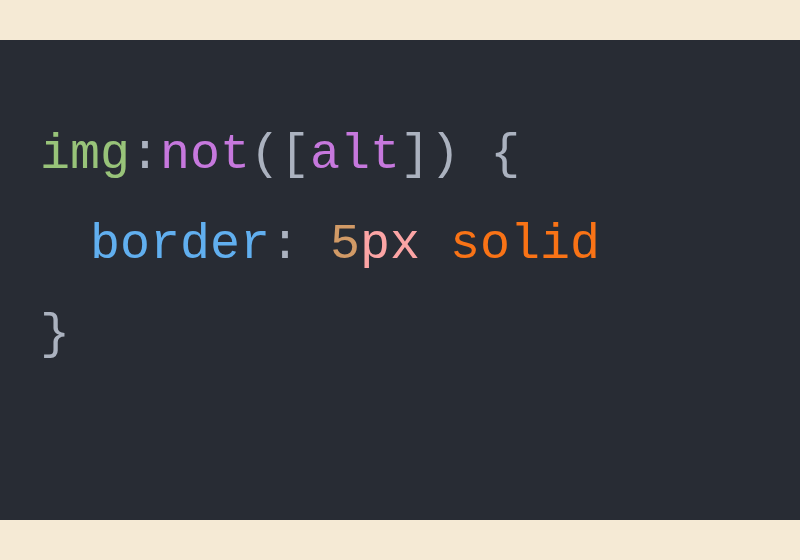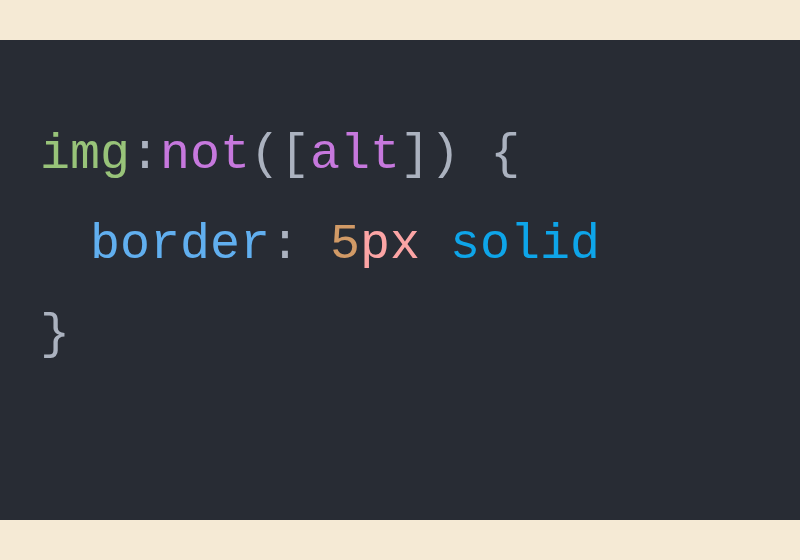--- a/index.html
+++ b/index.html
@@ -31,21 +31,21 @@
     }
     .indent {
       padding-left: 50px;
     }
     .selector-tag { color: #98c379; }
     .selector-pseudo { color: #c678dd; }
     .punctuation { color: #abb2bf; }
     .property { color: #61afef; }
     .number { color: #d19a66; }
     .unit { color: #fca5a5; }
-    .keyword { color: #0ea5e9; }
+    .keyword { color: #f97316; }
     .brace { color: #abb2bf; }
   </style>
 </head>
 <body>
 
 <div class="code-block">
   <div class="line"><span class="selector-tag">img</span><span class="punctuation">:</span><span class="selector-pseudo">not</span><span class="punctuation">(</span><span class="punctuation">[</span><span class="selector-pseudo">alt</span><span class="punctuation">]</span><span class="punctuation">)</span><span class="brace"> {</span></div>
   <div class="line indent"><span class="property">border</span><span class="punctuation">: </span><span class="number">5</span><span class="unit">px</span><span> </span><span class="keyword">solid</span></div>
   <div class="line"><span class="brace">}</span></div>
 </div>

